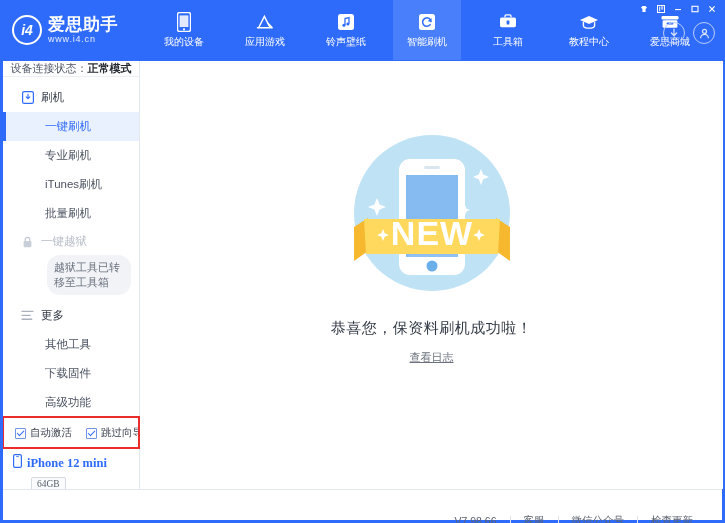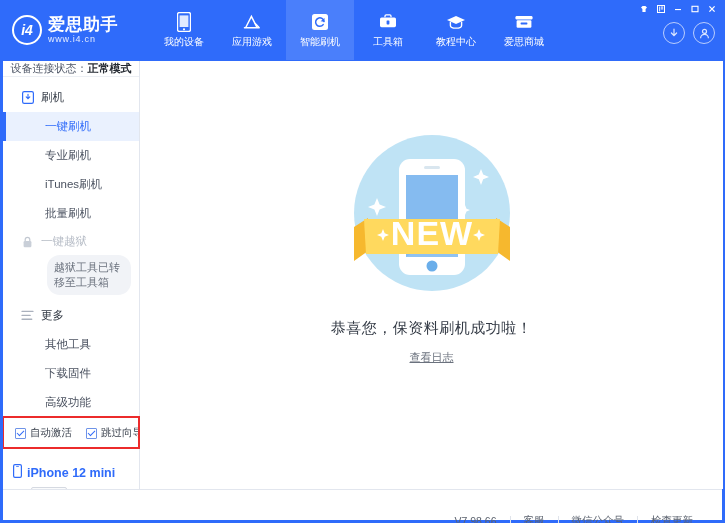--- a/index.html
+++ b/index.html
@@ -57,20 +57,21 @@
     font-size: 9px;
     letter-spacing: 0.8px;
     line-height: 11px;
   }
 
   .nav {
     display: flex;
     align-items: stretch;
     height: 72px;
     margin-left: 10px;
+    gap: 13px;
   }
   .nav-item {
     width: 68px;
     height: 60px;
     display: flex;
     flex-direction: column;
     align-items: center;
     justify-content: center;
     gap: 4px;
     cursor: pointer;
@@ -215,22 +216,23 @@
   .cb.checked::after {
     content: "";
     width: 6px; height: 3px;
     border-left: 1.6px solid #2f6bfa;
     border-bottom: 1.6px solid #2f6bfa;
     transform: rotate(-45deg) translate(0.5px, -0.5px);
   }
   .cb-label { font-size: 10.5px; color: #3c434f; white-space: nowrap; }
 
   .device-box {
-    padding: 16px 0 8px 10px;
+    padding: 6px 0 8px 10px;
     border-bottom: 3px solid #8b5cf6;
+    font-family: Liberation Serif, serif;
   }
   .dev-name-row { display: flex; align-items: center; gap: 5px; }
   .dev-name {
     color: #2f6bfa;
     font-size: 12.5px;
     font-weight: bold;
     white-space: nowrap;
   }
   .dev-cap {
     display: inline-block;
@@ -340,20 +342,31 @@
         <div class="nav-ico">
           <svg width="20" height="20" viewBox="0 0 20 20">
               <path d="M4 15 L9.4 4.5 L14.8 15" fill="none" stroke="#fff" stroke-width="1.5" stroke-linecap="round"></path>
               <path d="M13.2 11.5 L16.6 15" fill="none" stroke="#fff" stroke-width="1.5" stroke-linecap="round"></path>
               <path d="M2.5 15.8 H17.2" stroke="#fff" stroke-width="1.5" stroke-linecap="round"></path>
             </svg>
         </div>
         <div class="nav-label">应用游戏</div>
       </div>
 
+      <div class="nav-item">
+        <div class="nav-ico">
+          <svg width="18" height="18" viewBox="0 0 18 18">
+              <rect x="1" y="1" width="16" height="16" rx="2.5" fill="#fff"></rect>
+              <path d="M8 12.2 V5.6 l4 -1.1 v6.2" fill="none" stroke="#2f6bfa" stroke-width="1.3"></path>
+              <circle cx="6.9" cy="12.3" r="1.5" fill="#2f6bfa"></circle>
+              <circle cx="10.9" cy="11.1" r="1.5" fill="#2f6bfa"></circle>
+            </svg>
+        </div>
+        <div class="nav-label">铃声壁纸</div>
+      </div>
 
       <div class="nav-item active">
         <div class="nav-ico">
           <svg width="18" height="18" viewBox="0 0 18 18">
               <rect x="1" y="1" width="16" height="16" rx="2.5" fill="#fff"></rect>
               <path d="M13 8.6 A4.2 4.2 0 1 0 12.2 11.6" fill="none" stroke="#2f6bfa" stroke-width="1.5" stroke-linecap="round"></path>
               <path d="M13.6 4.9 L13.3 8.8 L9.6 8.3 Z" fill="#2f6bfa"></path>
             </svg>
         </div>
         <div class="nav-label">智能刷机</div>

